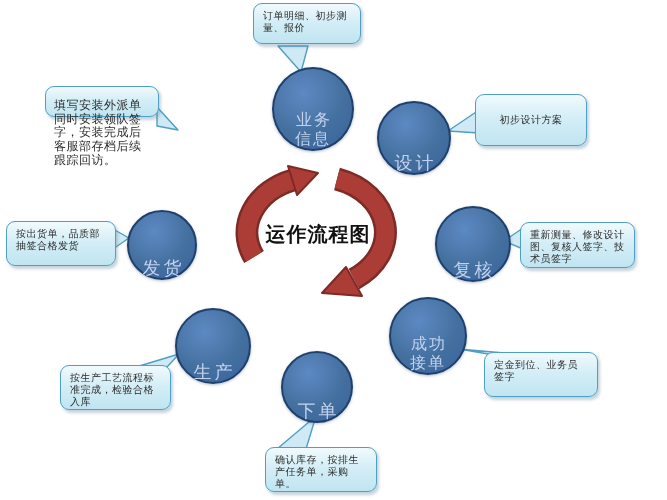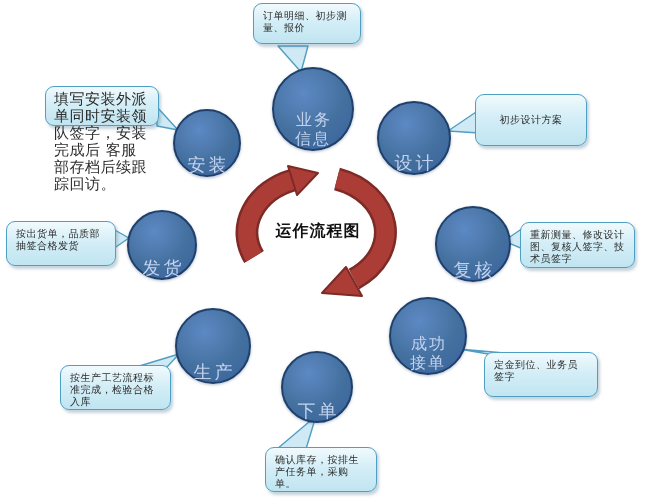--- a/index.html
+++ b/index.html
@@ -48,27 +48,27 @@
     box-shadow:2px 2.5px 3px rgba(90,130,155,.35);
   }
   .k-business      {left:253px;top:3px;  width:108px;height:41px;}
   .k-design        {left:475px;top:94px; width:112px;height:52px;
                     display:flex;align-items:center;justify-content:center;text-align:center;}
   .k-review        {left:520px;top:222px;width:115px;height:46px;}
   .k-order-success {left:484px;top:352px;width:114px;height:45px;}
   .k-place-order   {left:265px;top:447px;width:112px;height:45px;}
   .k-production    {left:60px; top:365px;width:111px;height:45px;}
   .k-shipping      {left:6px;  top:221px;width:110px;height:45px;}
-  .k-installation  {left:45px; top:86px; width:114px;height:40px;
-                    font-size:15px;line-height:1.14;padding:4px 8px;}
+  .k-installation  {left:45px; top:86px; width:114px;height:31px;
+                    font-size:12px;line-height:1.14;padding:12px 8px;}
 
   
   #center-title{
     position:absolute;z-index:5;left:248px;top:221px;width:140px;
-    text-align:center;font-size:16px;font-weight:bold;color:#111;
+    text-align:center;font-size:20px;font-weight:bold;color:#111;
     letter-spacing:1px;
   }
 </style>
 </head>
 <body>
 
 <div id="stage">
 
   <svg id="tails" width="667" height="500" viewBox="0 0 667 500">
     <g fill="#cfeaf4" stroke="#4f9fc3" stroke-width="1.4" stroke-linejoin="round">
@@ -116,23 +116,20 @@
   </div>
   <div class="circle c-place-order">
     <span class="circle-label">下单</span>
   </div>
   <div class="circle c-production">
     <span class="circle-label">生产</span>
   </div>
   <div class="circle c-shipping">
     <span class="circle-label">发货</span>
   </div>
-  <div class="circle c-installation">
-    <span class="circle-label">安装</span>
-  </div>
 
   <div class="callout k-business">
     <span>订单明细、初步测量、报价</span>
   </div>
   <div class="callout k-design">
     <span>初步设计方案</span>
   </div>
   <div class="callout k-review">
     <span>重新测量、修改设计图、复核人签字、技术员签字</span>
   </div>

